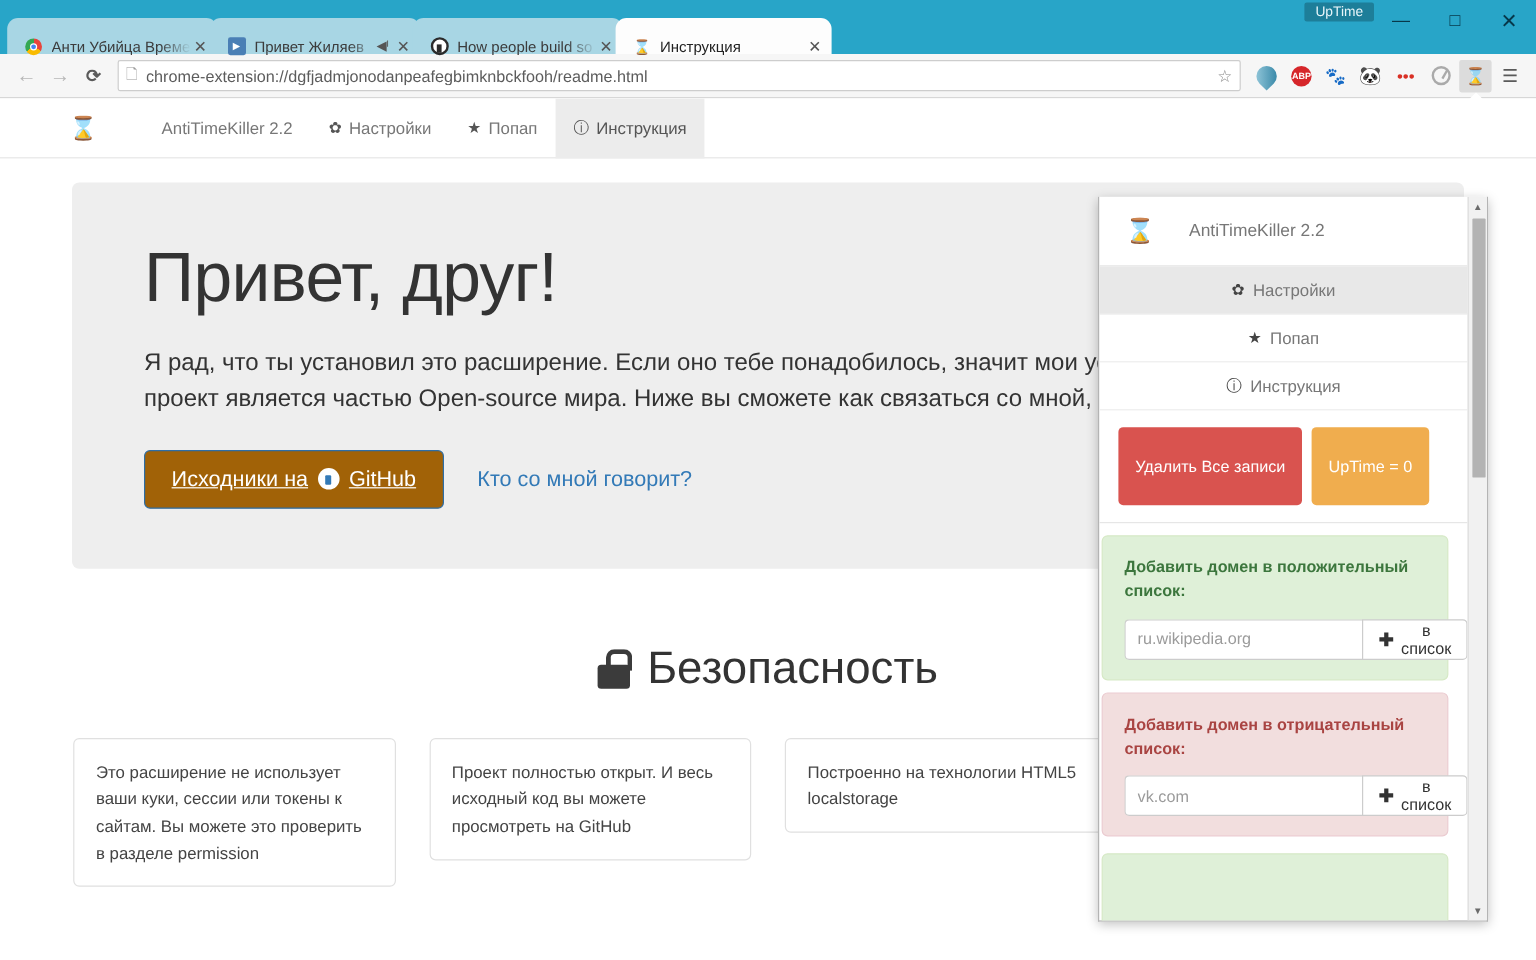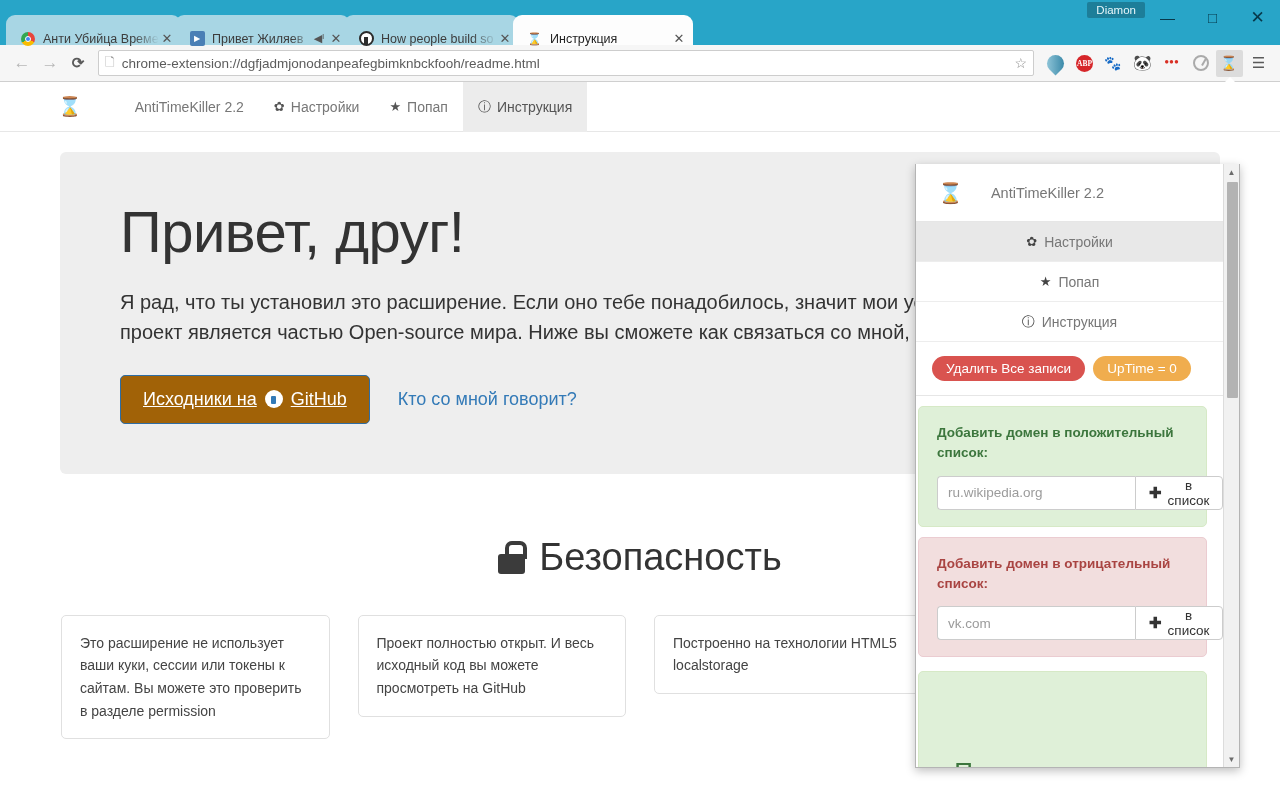--- a/index.html
+++ b/index.html
@@ -104,21 +104,21 @@
     background: #fff; border: 1px solid #cdcdcd; border-radius: 2px;
     display: flex; align-items: center; padding: 0 6px;
   }
   .omnibox .page-icon { font-size: 12px; color: #9a9a9a; margin-right: 7px; }
   .omnibox .url { font-size: 13.5px; color: #5c5c5c; flex: 1 1 auto; white-space: nowrap; overflow: hidden; }
   .omnibox .star { color: #8a8a8a; font-size: 14px; }
 
   .ext-icons { display: flex; align-items: center; gap: 2px; }
   .ext-icon {
     width: 27px; height: 27px; display: flex; align-items: center; justify-content: center;
-    font-size: 14px; border-radius: 2px; position: relative; font-family: Liberation Serif, serif;
+    font-size: 14px; border-radius: 2px; position: relative;
   }
   .ext-icon.active-ext { background: #dcdcdc; }
   .ico-drop {
     width:17px;height:17px;border-radius:50% 50% 50% 0;transform:rotate(-45deg);
     background:linear-gradient(135deg,#9ecfe0,#2a7ea0);
   }
   .ico-abp {
     width:17px;height:17px;border-radius:50%;background:#d6262a;color:#fff;
     font-size:7.5px;font-weight:bold;display:flex;align-items:center;justify-content:center;
   }
@@ -205,21 +205,21 @@
   }
   .pop-head .p-ico { font-size: 20px; color: #c8a24a; margin-right: 28px; }
   .pop-head .p-title { font-size: 14.5px; color: #777; }
   .pop-item {
     height: 40px; display: flex; align-items: center; justify-content: center;
     font-size: 14px; color: #777; border-bottom: 1px solid #ededed;
   }
   .pop-item.sel { background: #e8e8e8; }
   .pop-item .pi { margin-right: 7px; font-size: 13px; color: #444; }
   .pop-btns { padding: 14px 0 14px 16px; display: flex; gap: 8px; border-bottom: 1px solid #e6e6e6; }
-  .pbtn { border: none; border-radius: 16px; color: #fff; font-size: 13.5px; padding: 5px 14px; font-family: inherit; }
+  .pbtn { border: none; border-radius: 4px; color: #fff; font-size: 13.5px; padding: 25px 14px; font-family: inherit; }
   .pbtn.danger { background: #d9534f; }
   .pbtn.warn { background: #f0ad4e; text-align: right; }
 
   .panel { margin: 10px 16px 0 2px; border-radius: 5px; padding: 16px 18px; }
   .panel.good { background: #dff0d8; border: 1px solid #d6e9c6; }
   .panel.bad  { background: #f2dede; border: 1px solid #ebccd1; }
   .panel .plabel { font-size: 13.5px; font-weight: bold; line-height: 1.5; }
   .panel.good .plabel { color: #3c763d; }
   .panel.bad  .plabel { color: #a94442; }
   .input-group { display: flex; margin-top: 12px; }
@@ -292,21 +292,21 @@
       </div>
 
       <div class="tab active" style="width:180px;">
         <span class="tab-favicon fav-hourglass">⌛</span>
         <span class="tab-title" style="-webkit-mask-image:none;mask-image:none;">Инструкция</span>
         <span class="tab-close">✕</span>
       </div>
 
     </div>
 
-    <div class="win-user">Diamon</div>
+    <div class="win-user">UpTime</div>
     <div class="win-controls">
       <div class="win-btn">—</div>
       <div class="win-btn">□</div>
       <div class="win-btn close">✕</div>
     </div>
   </div>
 
   <div class="toolbar">
     <div class="nav-btn">←</div>
     <div class="nav-btn">→</div>

